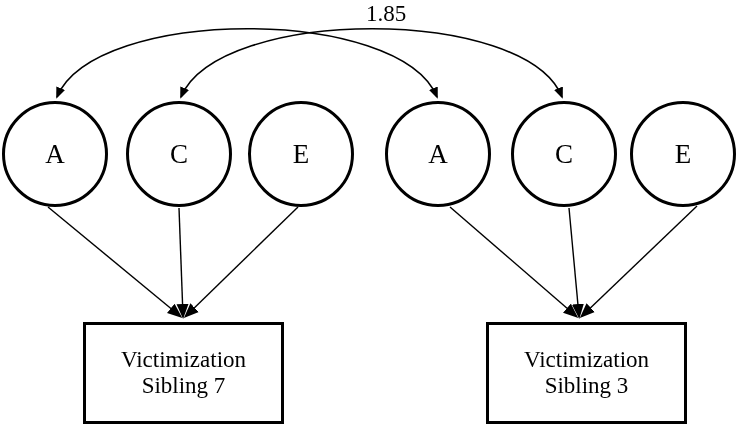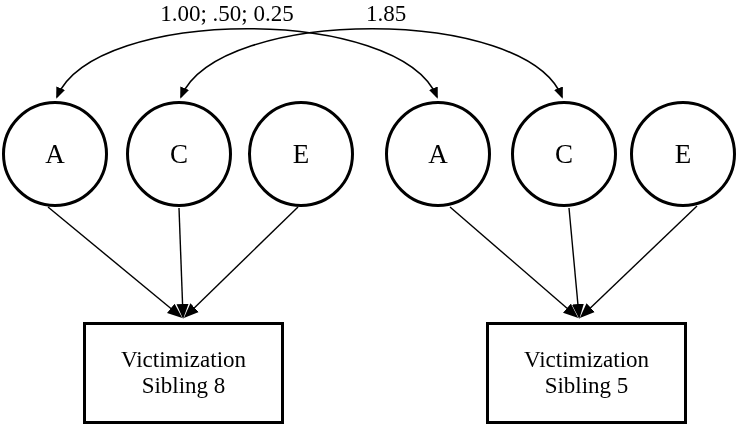--- a/index.html
+++ b/index.html
@@ -89,21 +89,20 @@
 
     <line x1="48" y1="207" x2="180" y2="316" stroke="#000000" stroke-width="1.4" marker-end="url(#arrowBig)"></line>
     <line x1="179" y1="208" x2="183" y2="316" stroke="#000000" stroke-width="1.4" marker-end="url(#arrowBig)"></line>
     <line x1="298" y1="207" x2="186" y2="316" stroke="#000000" stroke-width="1.4" marker-end="url(#arrowBig)"></line>
 
     <line x1="450" y1="207" x2="576" y2="316" stroke="#000000" stroke-width="1.4" marker-end="url(#arrowBig)"></line>
     <line x1="569" y1="208" x2="579" y2="316" stroke="#000000" stroke-width="1.4" marker-end="url(#arrowBig)"></line>
     <line x1="697" y1="206" x2="582" y2="316" stroke="#000000" stroke-width="1.4" marker-end="url(#arrowBig)"></line>
   </svg>
 
-  <div id="label-ace" class="corr-label">1.00; .50; 0.25</div>
   <div id="label-c" class="corr-label">1.85</div>
 
   <div class="latent-circle circle-a1">
     <span>A</span>
   </div>
   <div class="latent-circle circle-c1">
     <span>C</span>
   </div>
   <div class="latent-circle circle-e1">
     <span>E</span>
@@ -114,20 +113,20 @@
   </div>
   <div class="latent-circle circle-c2">
     <span>C</span>
   </div>
   <div class="latent-circle circle-e2">
     <span>E</span>
   </div>
 
   <div class="observed-box box-sib1">
     <span>Victimization</span>
-    <span>Sibling 8</span>
+    <span>Sibling 7</span>
   </div>
   <div class="observed-box box-sib2">
     <span>Victimization</span>
-    <span>Sibling 5</span>
+    <span>Sibling 3</span>
   </div>
 
 </div>
 
 </body></html>

